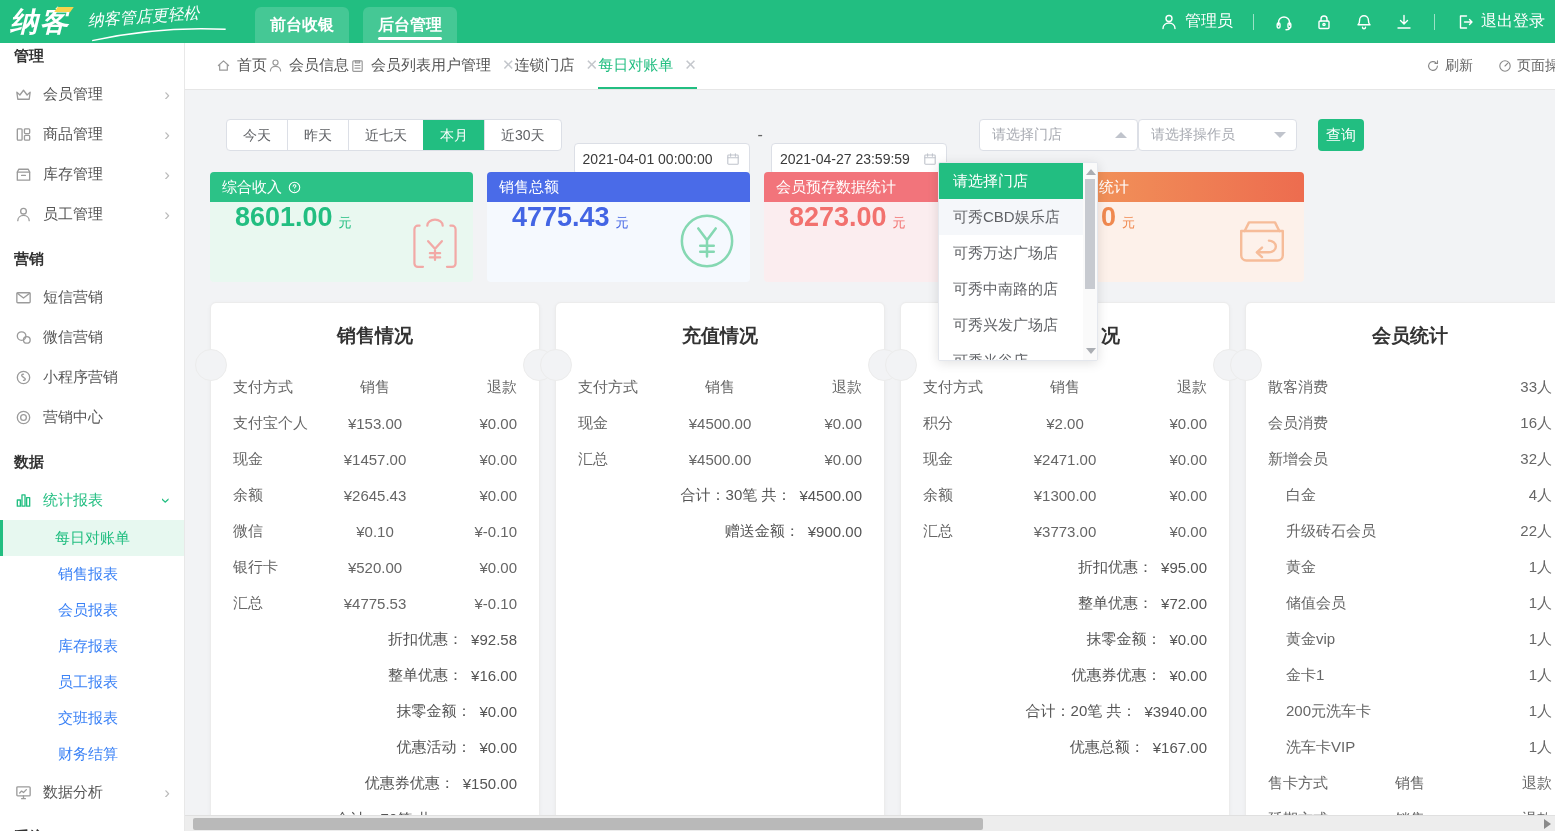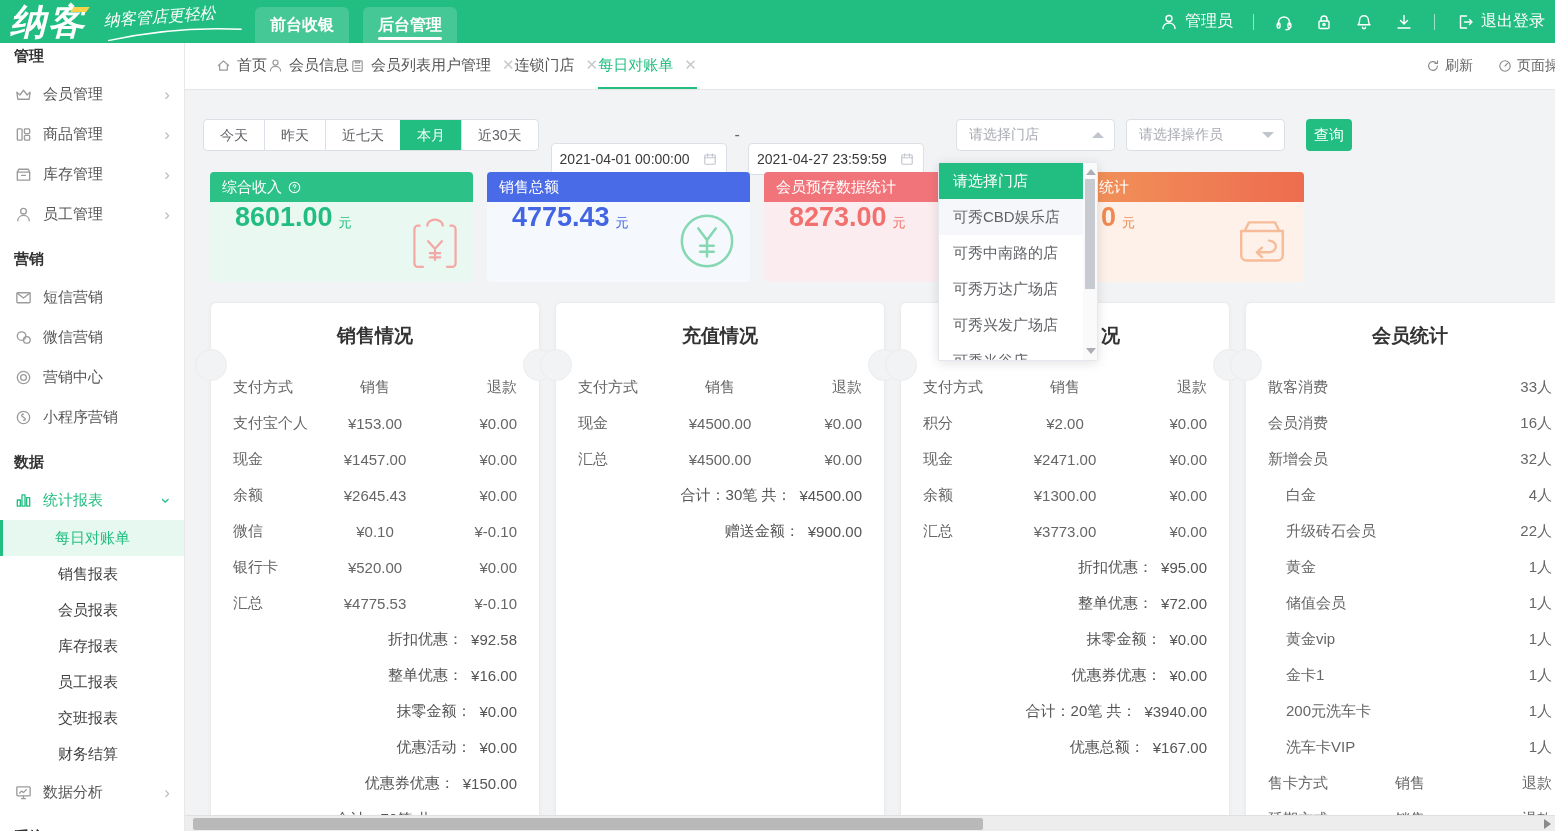--- a/index.html
+++ b/index.html
@@ -2,21 +2,21 @@
 <html><head>
 <meta charset="utf-8">
 <style>
   * { margin:0; padding:0; box-sizing:border-box; }
   html,body { width:1555px; height:831px; overflow:hidden; font-family:"Liberation Sans","DejaVu Sans",sans-serif; background:#F2F3F5; position:relative; }
   .ic { display:inline-block; vertical-align:middle; fill:none; stroke:currentColor; stroke-width:1.4; stroke-linecap:round; stroke-linejoin:round; }
 
   
   .topbar { position:absolute; top:0; left:0; right:0; height:43px; background:#22BE81; color:#fff; z-index:40; }
   .brand { position:absolute; left:10px; top:2px; display:flex; align-items:flex-start; }
-  .logo { font-size:36px; font-weight:bold; font-style:italic; letter-spacing:2px; color:#fff; position:relative; line-height:40px; }
+  .logo { font-size:28px; font-weight:bold; font-style:italic; letter-spacing:2px; color:#fff; position:relative; line-height:40px; }
   .logo::after { content:""; position:absolute; right:-2px; top:5px; width:16px; height:5px; background:#F7D44C; transform:skewX(-35deg); }
   .tagline { margin-left:18px; margin-top:4px; font-size:16px; font-style:italic; transform:rotate(-4deg); }
   .tagline svg { display:block; margin-top:1px; }
   .htabs { position:absolute; left:255px; top:0; height:43px; display:flex; gap:14px; }
   .htab { width:94px; height:36px; margin-top:7px; background:rgba(255,255,255,.16); border-radius:6px 6px 0 0; font-size:16px; font-weight:bold; display:flex; align-items:center; justify-content:center; position:relative; cursor:pointer; }
   .htab.active::after { content:""; position:absolute; bottom:3px; left:15px; right:15px; height:3px; background:#fff; border-radius:2px; }
   .topbar-right { position:absolute; right:10px; top:0; height:43px; display:flex; align-items:center; gap:20px; font-size:16px; }
   .tr-item { display:flex; align-items:center; gap:6px; cursor:pointer; }
   .tr-sep { width:1px; height:16px; background:rgba(255,255,255,.55); }
   .topbar .ic { width:20px; height:20px; }
@@ -24,53 +24,53 @@
   
   .sidebar { position:absolute; top:43px; left:0; bottom:0; width:185px; background:#fff; border-right:1px solid #E8E8E8; overflow:hidden; z-index:30; }
   .sec-label { font-size:15px; font-weight:bold; color:#333; padding:16px 0 8px 14px; }
   .side-section:first-child .sec-label { margin-top:-12px; }
   .side-item { height:40px; display:flex; align-items:center; padding-left:14px; position:relative; cursor:pointer; color:#555; font-size:15px; }
   .side-item .ic { width:19px; height:19px; color:#9B9B9B; margin-right:10px; }
   .side-item.active-parent { color:#22BE81; }
   .side-item.active-parent .ic { color:#22BE81; }
   .chev { position:absolute; right:14px; color:#BBB; font-size:17px; line-height:1; }
   .chev.down { transform:rotate(90deg); color:#22BE81; }
-  .side-sub { height:36px; display:flex; align-items:center; padding-left:55px; font-size:15px; color:#404040; cursor:pointer; border-left:3px solid transparent; }
+  .side-sub { height:36px; display:flex; align-items:center; padding-left:55px; font-size:15px; color:#3b82f6; cursor:pointer; border-left:3px solid transparent; }
   .side-sub.selected { background:#E7F8F0; color:#22BE81; border-left-color:#22BE81; padding-left:52px; }
 
   
   .tabstrip { position:absolute; top:43px; left:185px; right:0; height:47px; background:#fff; border-bottom:1px solid #E6E6E6; z-index:20; }
   .ptabs { display:flex; align-items:stretch; height:100%; padding-left:30px; }
   .ptab { display:flex; align-items:center; gap:5px; font-size:15px; color:#555; cursor:pointer; border-bottom:2px solid transparent; }
   .ptab .ic { width:17px; height:17px; color:#999; }
   .ptab .x { color:#C4C7CC; font-size:15px; margin-left:6px; }
   .ptab.active { color:#22BE81; border-bottom-color:#22BE81; }
   .strip-actions { position:absolute; left:1240px; top:0; height:100%; display:flex; align-items:center; gap:24px; font-size:14px; color:#666; white-space:nowrap; }
   .strip-actions .act { display:flex; align-items:center; gap:4px; cursor:pointer; }
   .strip-actions .ic { width:16px; height:16px; color:#888; }
 
   
   .workspace { position:absolute; top:90px; left:185px; right:0; bottom:0; background:#F2F3F5; overflow:hidden; }
 
   
-  .filters { position:absolute; top:29px; left:18px; display:flex; align-items:center; height:32px; }
+  .filters { position:absolute; top:29px; left:41px; display:flex; align-items:center; height:32px; }
   .qgroup { display:inline-flex; height:32px; background:#fff; border:1px solid #DCDFE6; border-radius:4px; overflow:hidden; }
   .qbtn { padding:0 16px; line-height:30px; font-size:14px; color:#606266; cursor:pointer; border-left:1px solid #DCDFE6; }
   .qbtn:first-child { border-left:none; }
   .qbtn.active { background:#22BE81; color:#fff; border-color:#22BE81; }
   .datebox { width:176px; height:32px; background:#fff; border:1px solid #DCDFE6; border-radius:4px; display:flex; align-items:center; padding:0 8px; font-size:14px; color:#3a3a3a; margin-left:12px;margin-top:48px; }
   .datebox .ic { width:16px; height:16px; color:#C0C4CC; margin-left:auto; }
   .date-sep { margin-left:8px; color:#666; }
   .datebox.second { margin-left:8px; }
   .selbox { width:159px; height:32px; background:#fff; border:1px solid #DCDFE6; border-radius:4px; display:flex; align-items:center; padding:0 10px 0 12px; font-size:14px; color:#A8ABB2; cursor:pointer; }
   .selbox .caret { margin-left:auto; width:0; height:0; border-left:6px solid transparent; border-right:6px solid transparent; }
   .caret.up { border-bottom:6px solid #C0C4CC; }
   .caret.dn { border-top:6px solid #C0C4CC; }
   .selbox.store { margin-left:32px; }
-  .selbox.operator { margin-left:11px; }
+  .selbox.operator { }
   .search-btn { margin-left:21px; width:46px; height:32px; background:#22BE81; color:#fff; font-size:15px; border:none; border-radius:4px; cursor:pointer; }
 
   
   .cards { position:absolute; top:82px; left:25px; display:flex; gap:14px; }
   .card { width:263px; height:110px; border-radius:4px; overflow:hidden; }
   .card-h { height:30px; display:flex; align-items:center; padding-left:12px; color:#fff; font-size:15px; gap:5px; }
   .card-h .ic { width:15px; height:15px; }
   .card-b { height:80px; display:flex; padding:0 16px 0 25px; position:relative; }
   .card-val { font-size:27px; font-weight:bold; }
   .card-unit { font-size:13px; margin-left:6px; margin-top:12px; }
@@ -228,30 +228,30 @@
       <div class="side-item">
         <svg class="ic" viewBox="0 0 20 20">
           <circle cx="8" cy="8.5" r="4.5"></circle>
           <circle cx="13.5" cy="12.5" r="3.5"></circle>
         </svg>
         <span>微信营销</span>
       </div>
       <div class="side-item">
         <svg class="ic" viewBox="0 0 20 20">
           <circle cx="10" cy="10" r="6.5"></circle>
+          <path d="M10 6.5c-2 0-2.6 1.6-1 2.6l2 1.4c1.6 1 1 2.6-1 2.6"></path>
+        </svg>
+        <span>小程序营销</span>
+      </div>
+      <div class="side-item">
+        <svg class="ic" viewBox="0 0 20 20">
+          <circle cx="10" cy="10" r="6.5"></circle>
           <circle cx="10" cy="10" r="3"></circle>
         </svg>
         <span>营销中心</span>
-      </div>
-      <div class="side-item">
-        <svg class="ic" viewBox="0 0 20 20">
-          <circle cx="10" cy="10" r="6.5"></circle>
-          <path d="M10 6.5c-2 0-2.6 1.6-1 2.6l2 1.4c1.6 1 1 2.6-1 2.6"></path>
-        </svg>
-        <span>小程序营销</span>
       </div>
     </div>
     <div class="side-section">
       <div class="sec-label">数据</div>
       <div class="side-item active-parent">
         <svg class="ic" viewBox="0 0 20 20">
           <rect x="3.5" y="9.5" width="3.2" height="6.5"></rect>
           <rect x="8.4" y="4" width="3.2" height="12"></rect>
           <rect x="13.3" y="7" width="3.2" height="9"></rect>
         </svg>
@@ -649,22 +649,22 @@
   <div class="hscroll">
     <div class="hthumb"></div>
     <div class="harrow"></div>
   </div>
 </main>
 
 <div class="dropdown">
   <div class="dd-list">
       <div class="dd-item selected">请选择门店</div>
       <div class="dd-item hovered">可秀CBD娱乐店</div>
+      <div class="dd-item">可秀万达广场店</div>
       <div class="dd-item">可秀中南路的店</div>
-      <div class="dd-item">可秀万达广场店</div>
       <div class="dd-item">可秀兴发广场店</div>
       <div class="dd-item">可秀光谷店</div>
     </div>
   <div class="dd-scroll">
     <div class="dd-up"></div>
     <div class="dd-thumb"></div>
     <div class="dd-dn"></div>
   </div>
 </div>
 

